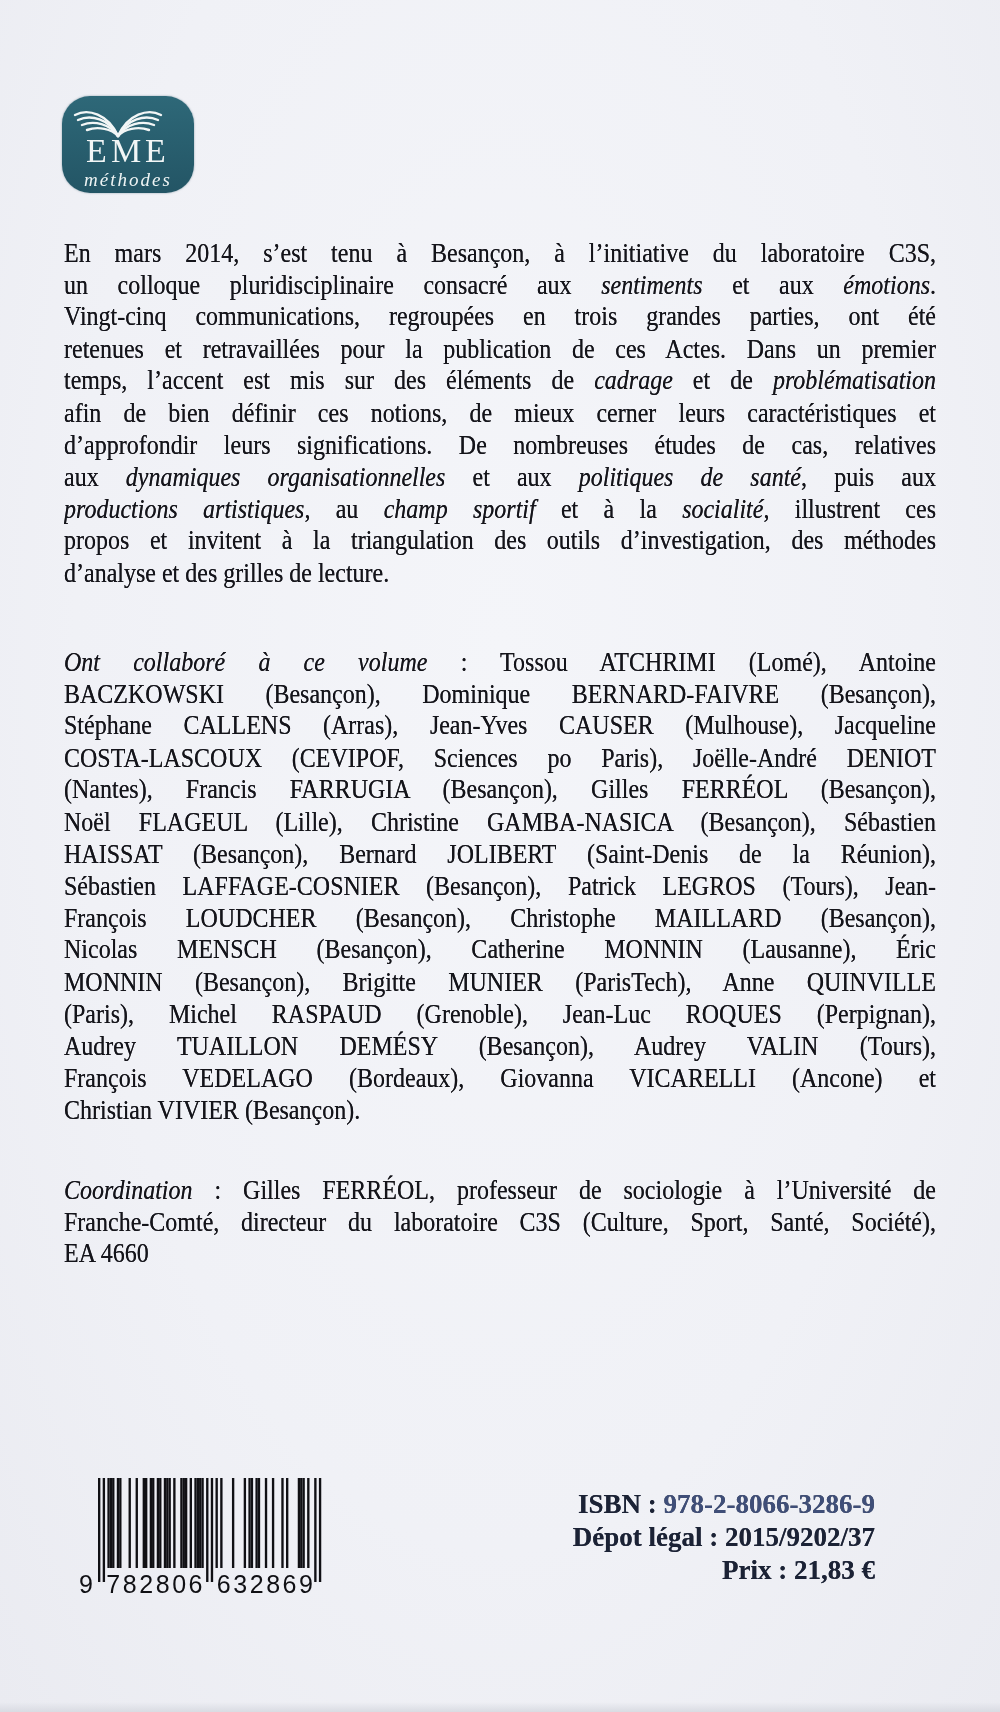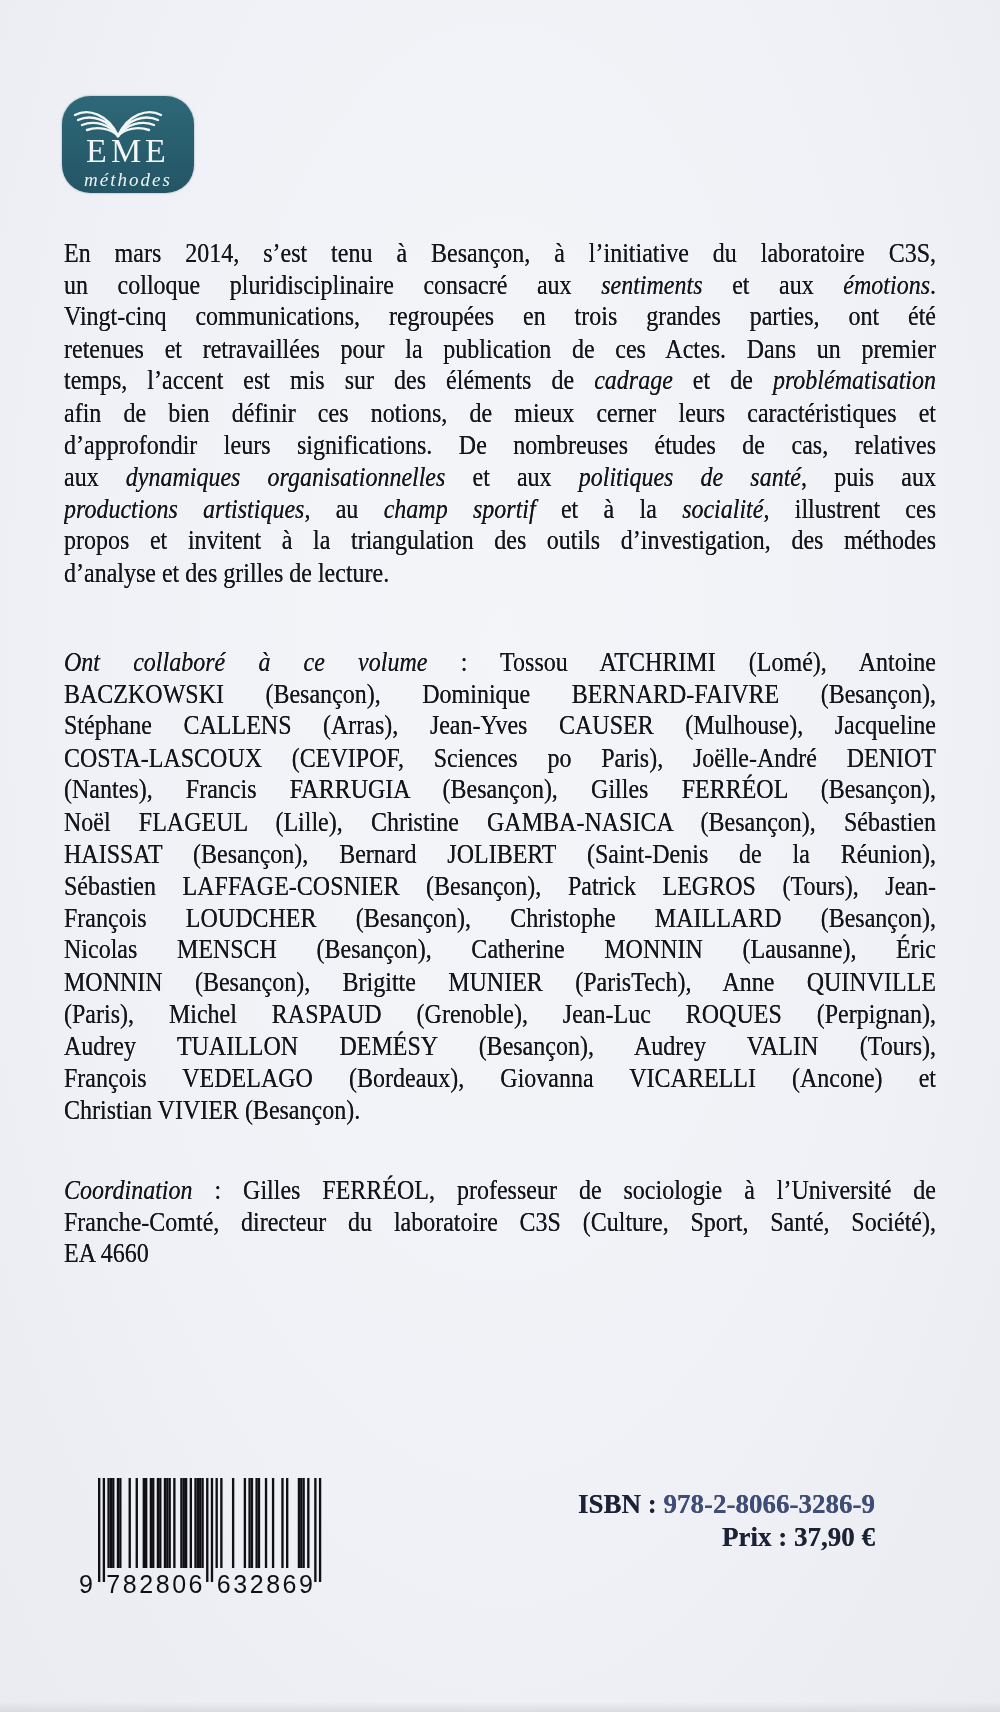--- a/index.html
+++ b/index.html
@@ -172,18 +172,19 @@
         <text x="193.1" y="117" font-family="Liberation Sans, DejaVu Sans, sans-serif" font-size="25" fill="#101014" text-anchor="middle">8</text>
         <text x="99.1" y="117" font-family="Liberation Sans, DejaVu Sans, sans-serif" font-size="25" fill="#101014" text-anchor="middle">0</text>
         <text x="209.5" y="117" font-family="Liberation Sans, DejaVu Sans, sans-serif" font-size="25" fill="#101014" text-anchor="middle">6</text>
         <text x="115.5" y="117" font-family="Liberation Sans, DejaVu Sans, sans-serif" font-size="25" fill="#101014" text-anchor="middle">6</text>
         <text x="226.0" y="117" font-family="Liberation Sans, DejaVu Sans, sans-serif" font-size="25" fill="#101014" text-anchor="middle">9</text>
       </svg>
   </div>
 
   <div class="colophon">
       <div class="tline"><span>ISBN : </span><span class="soft">978-2-8066-3286-9</span></div>
-      <div class="tline"><span>Prix : 37,90 €</span></div>
+      <div class="tline"><span>Dépot légal : 2015/9202/37</span></div>
+      <div class="tline"><span>Prix : 21,83 €</span></div>
     </div>
 
   <div class="scan-edge"></div>
 
 </div>
 
 </body></html>

